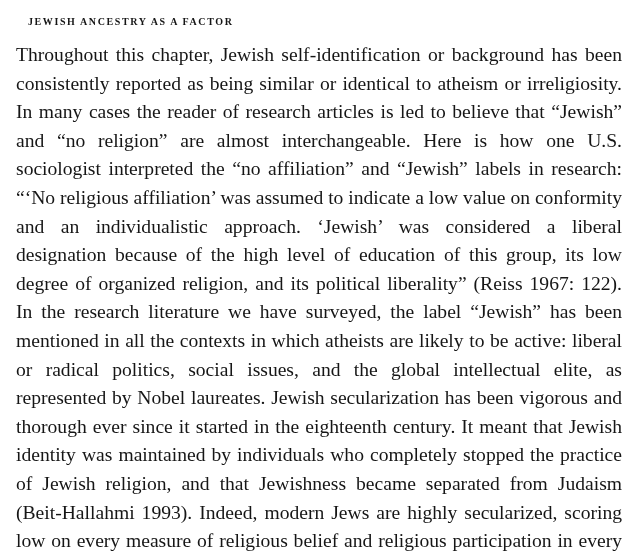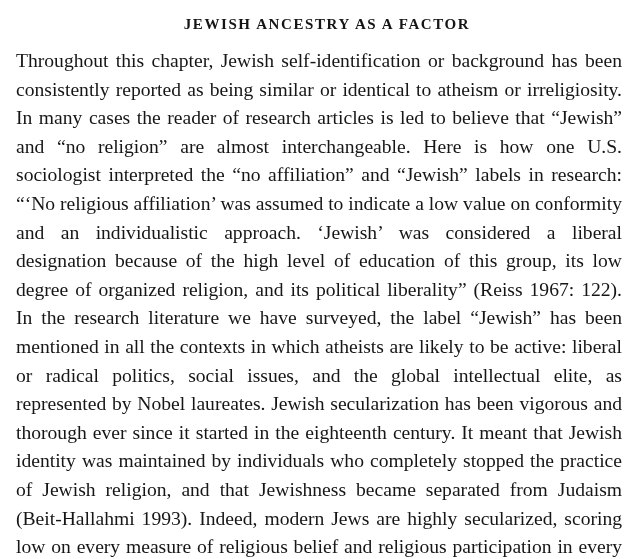--- a/index.html
+++ b/index.html
@@ -16,23 +16,23 @@
   }
   .page {
     width: 640px;
     height: 559px;
     box-sizing: border-box;
     padding: 10px 14px 0 14px;
     position: relative;
   }
   .section-heading {
     font-family: "Liberation Serif", "DejaVu Serif", serif;
-    font-size: 15px;
+    font-size: 10px;
     letter-spacing: 1.6px;
-    text-align: center;
+    text-align: left;
     color: #151515;
     margin: 6px 0 14px 0;
     padding-left: 14px;
     white-space: nowrap;
   }
   .body-text {
     font-size: 19.6px;
     line-height: 28.6px;
     text-align: justify;
     text-justify: inter-word;

